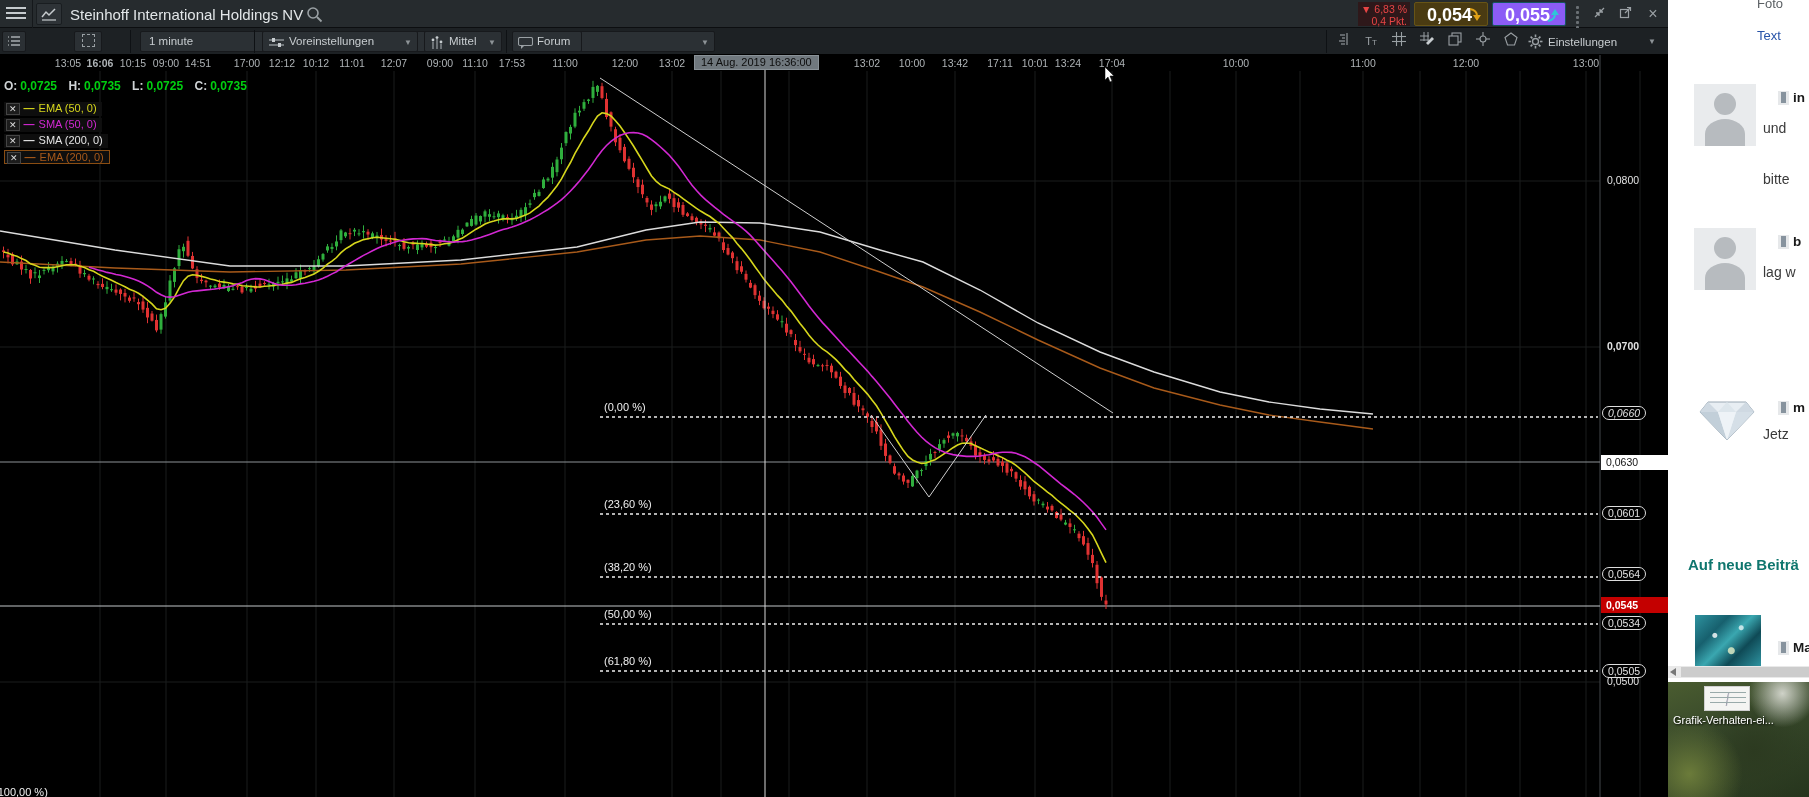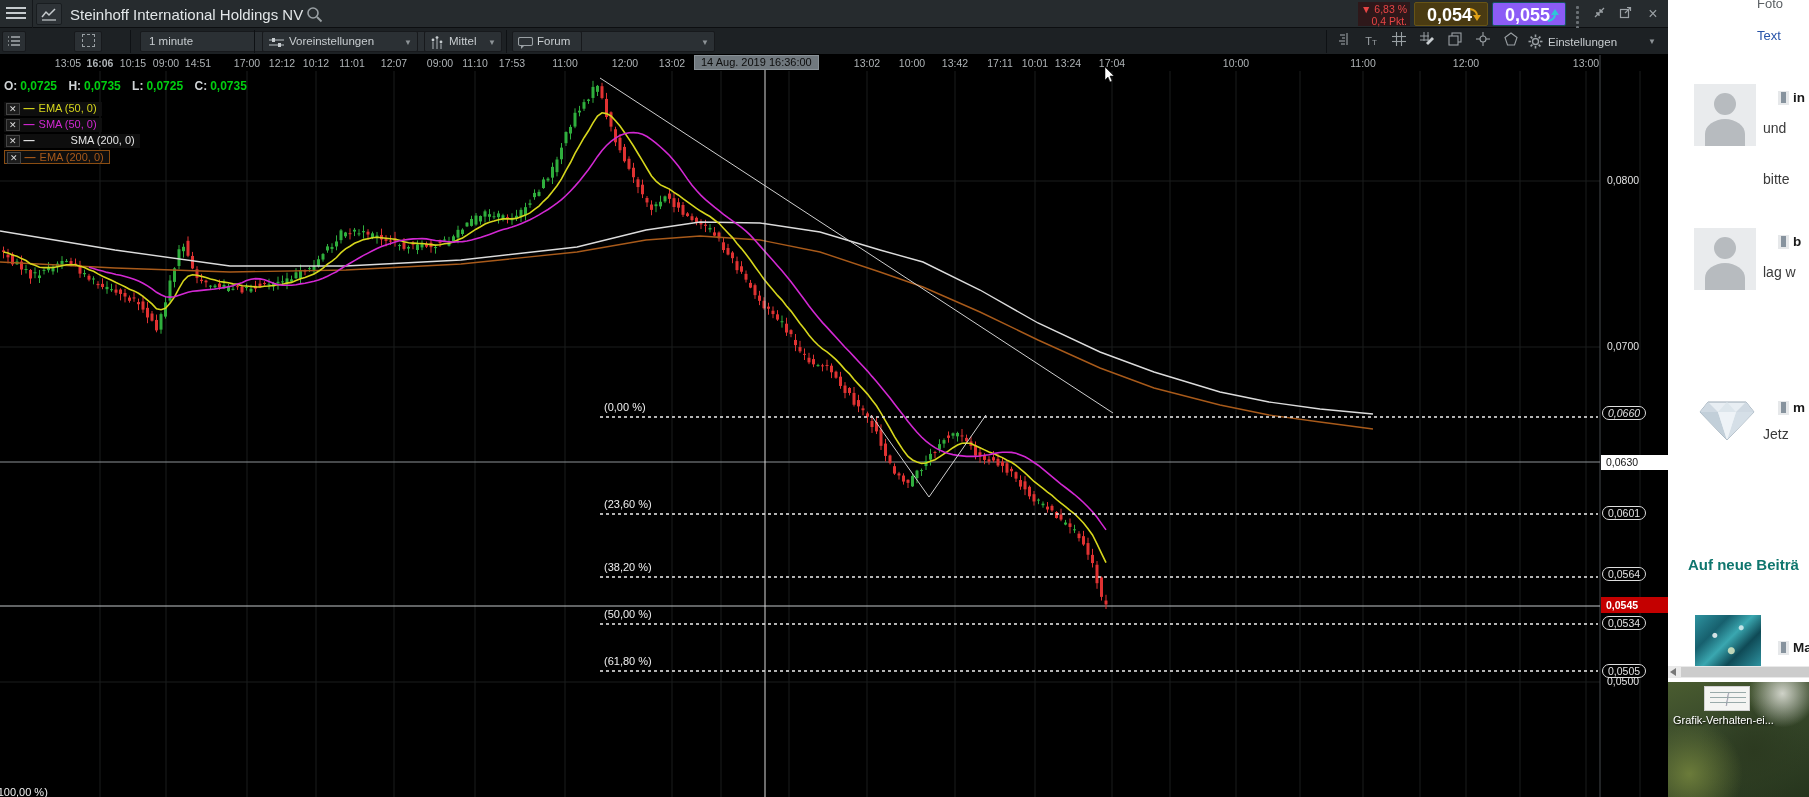--- a/index.html
+++ b/index.html
@@ -874,40 +874,40 @@
       <div id="fib-labels">
           <div class="fiblabel" style="top: 346px;">(0,00 %)</div>
           <div class="fiblabel" style="top: 443px;">(23,60 %)</div>
           <div class="fiblabel" style="top: 506px;">(38,20 %)</div>
           <div class="fiblabel" style="top: 553px;">(50,00 %)</div>
           <div class="fiblabel" style="top: 600px;">(61,80 %)</div>
           <div class="fiblabel cut" style="top: 731px;">(100,00 %)</div>
         </div>
       <div id="price-axis">
           <div class="plabel plain" style="top: 119px;">0,0800</div>
-          <div class="plabel plain" style="top: 285px;">0,0700</div>
+          <div class="plabel plain" style="top: 285px; font-weight: bold;">0,0700</div>
           <div class="plabel boxed" style="top: 351px; font-style: italic;">0,0660</div>
           <div class="plabel band" style="top: 399.5px;">0,0630</div>
           <div class="plabel boxed" style="top: 451px;">0,0601</div>
           <div class="plabel boxed" style="top: 512px;">0,0564</div>
           <div class="plabel price" style="top: 542px;">0,0545</div>
           <div class="plabel boxed" style="top: 561px;">0,0534</div>
           <div class="plabel boxed" style="top: 609px;">0,0505</div>
           <div class="plabel plain" style="top: 620px;">0,0500</div>
         </div>
 
       <div id="ohlc">
         <span class="k" style="margin-left:0">O:</span><span class="v">0,0725</span>
         <span class="k">H:</span><span class="v">0,0735</span>
         <span class="k">L:</span><span class="v">0,0725</span>
         <span class="k">C:</span><span class="v">0,0735</span>
       </div>
       <div class="chip" id="leg0" style="top:47px"><span class="x">✕</span><span class="dash" style="color: rgb(214, 214, 28);">—</span><span class="lbl" style="color: rgb(214, 214, 28);">EMA (50, 0)</span></div>
       <div class="chip" id="leg1" style="top:63px"><span class="x">✕</span><span class="dash" style="color: rgb(210, 40, 210);">—</span><span class="lbl" style="color: rgb(210, 40, 210);">SMA (50, 0)</span></div>
-      <div class="chip" id="leg2" style="top:79px"><span class="x">✕</span><span class="dash" style="color: rgb(228, 228, 228);">—</span><span class="lbl" style="color: rgb(228, 228, 228); margin-left: 32px;">SMA (200, 0)</span></div>
+      <div class="chip" id="leg2" style="top:79px"><span class="x">✕</span><span class="dash" style="color: rgb(228, 228, 228);">—</span><span class="lbl" style="color: rgb(228, 228, 228);">SMA (200, 0)</span></div>
       <div class="chip sel" id="leg3" style="top:95px"><span class="x">✕</span><span class="dash" style="color: rgb(168, 89, 26);">—</span><span class="lbl" style="color: rgb(168, 89, 26);">EMA (200, 0)</span></div>
     </div>
   </div>
 
   <aside id="sidebar">
     <div class="sb-link" id="sb-foto">Foto</div>
     <div class="sb-link" id="sb-text">Text</div>
 
     <div class="avatar" style="top:84px">
         <div class="head"></div>

